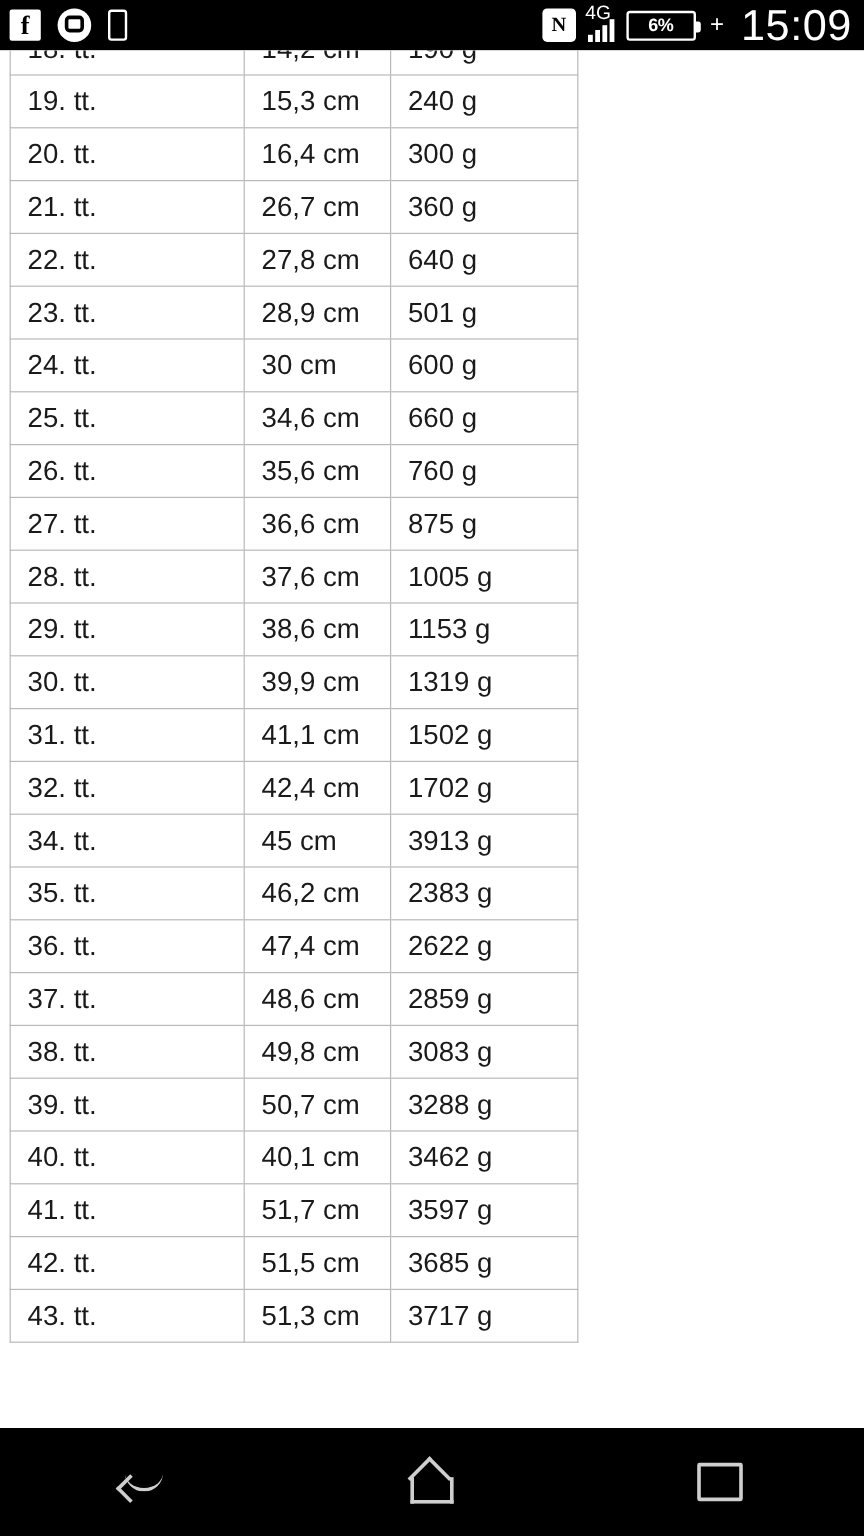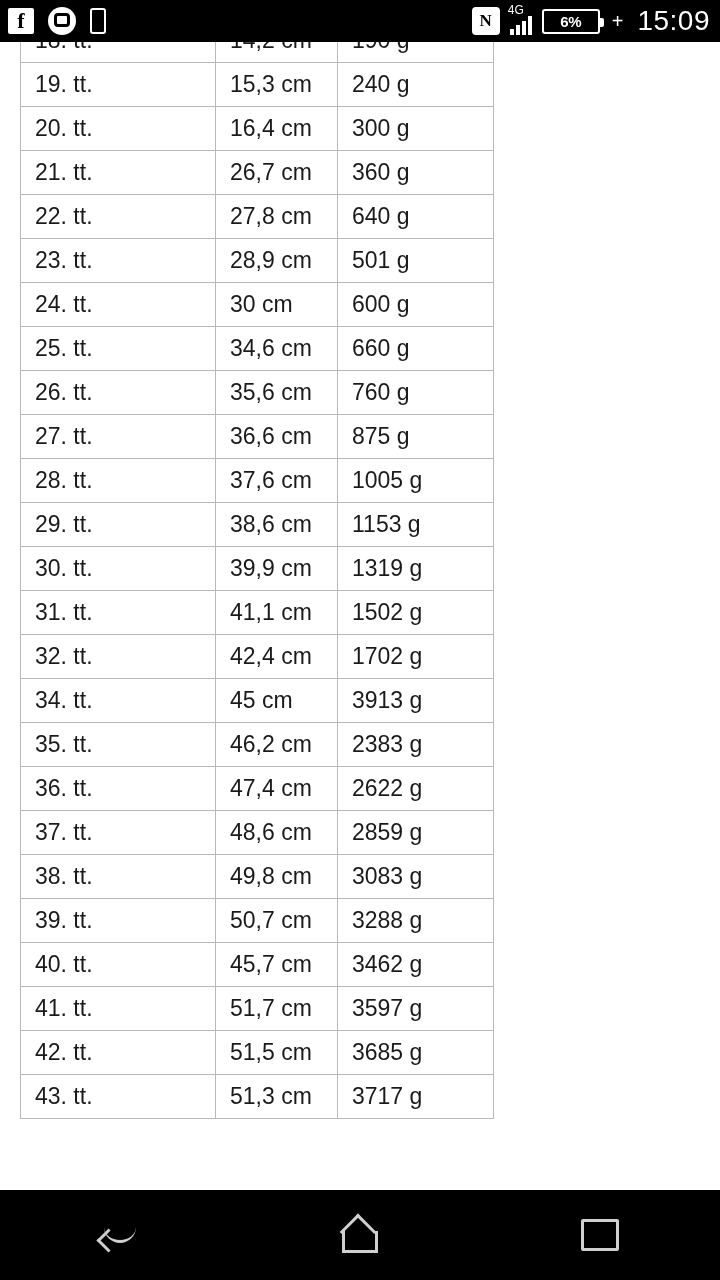--- a/index.html
+++ b/index.html
@@ -88,21 +88,21 @@
   }
   .net-wrap {
     position: relative;
     display: flex;
     align-items: flex-end;
     height: 28px;
   }
   .net-label {
     position: absolute;
     top: -3px; left: -2px;
-    font-size: 12px;
+    font-size: 16px;
     color: #ffffff;
     line-height: 1;
   }
   .bars {
     display: flex;
     align-items: flex-end;
     gap: 2px;
     height: 20px;
     margin-top: 6px;
   }
@@ -134,38 +134,38 @@
     font-weight: bold;
     letter-spacing: -0.3px;
   }
   .plus-icon {
     font-size: 20px;
     color: #ffffff;
     line-height: 1;
     margin-left: 2px;
   }
   .clock {
-    font-size: 28px;
+    font-size: 36px;
     color: #ffffff;
     letter-spacing: 0.5px;
     margin-left: 4px;
   }
 
   
   .content {
     position: absolute;
     top: 42px; left: 0;
     width: 720px;
     height: 1148px;
     background: #ffffff;
     overflow: hidden;
   }
   table.data {
     border-collapse: collapse;
-    margin-left: 20px;
+    margin-left: 8px;
     margin-top: -24px;
     table-layout: fixed;
   }
   table.data td {
     border: 1px solid #b9b9b9;
     height: 44px;
     font-size: 23px;
     color: #1a1a1a;
     padding: 0 0 0 14px;
     vertical-align: middle;
@@ -379,21 +379,21 @@
             <td class="c1">49,8 cm</td>
             <td class="c2">3083 g</td>
           </tr>
           <tr>
             <td class="c0">39. tt.</td>
             <td class="c1">50,7 cm</td>
             <td class="c2">3288 g</td>
           </tr>
           <tr>
             <td class="c0">40. tt.</td>
-            <td class="c1">45,7 cm</td>
+            <td class="c1">40,1 cm</td>
             <td class="c2">3462 g</td>
           </tr>
           <tr>
             <td class="c0">41. tt.</td>
             <td class="c1">51,7 cm</td>
             <td class="c2">3597 g</td>
           </tr>
           <tr>
             <td class="c0">42. tt.</td>
             <td class="c1">51,5 cm</td>

